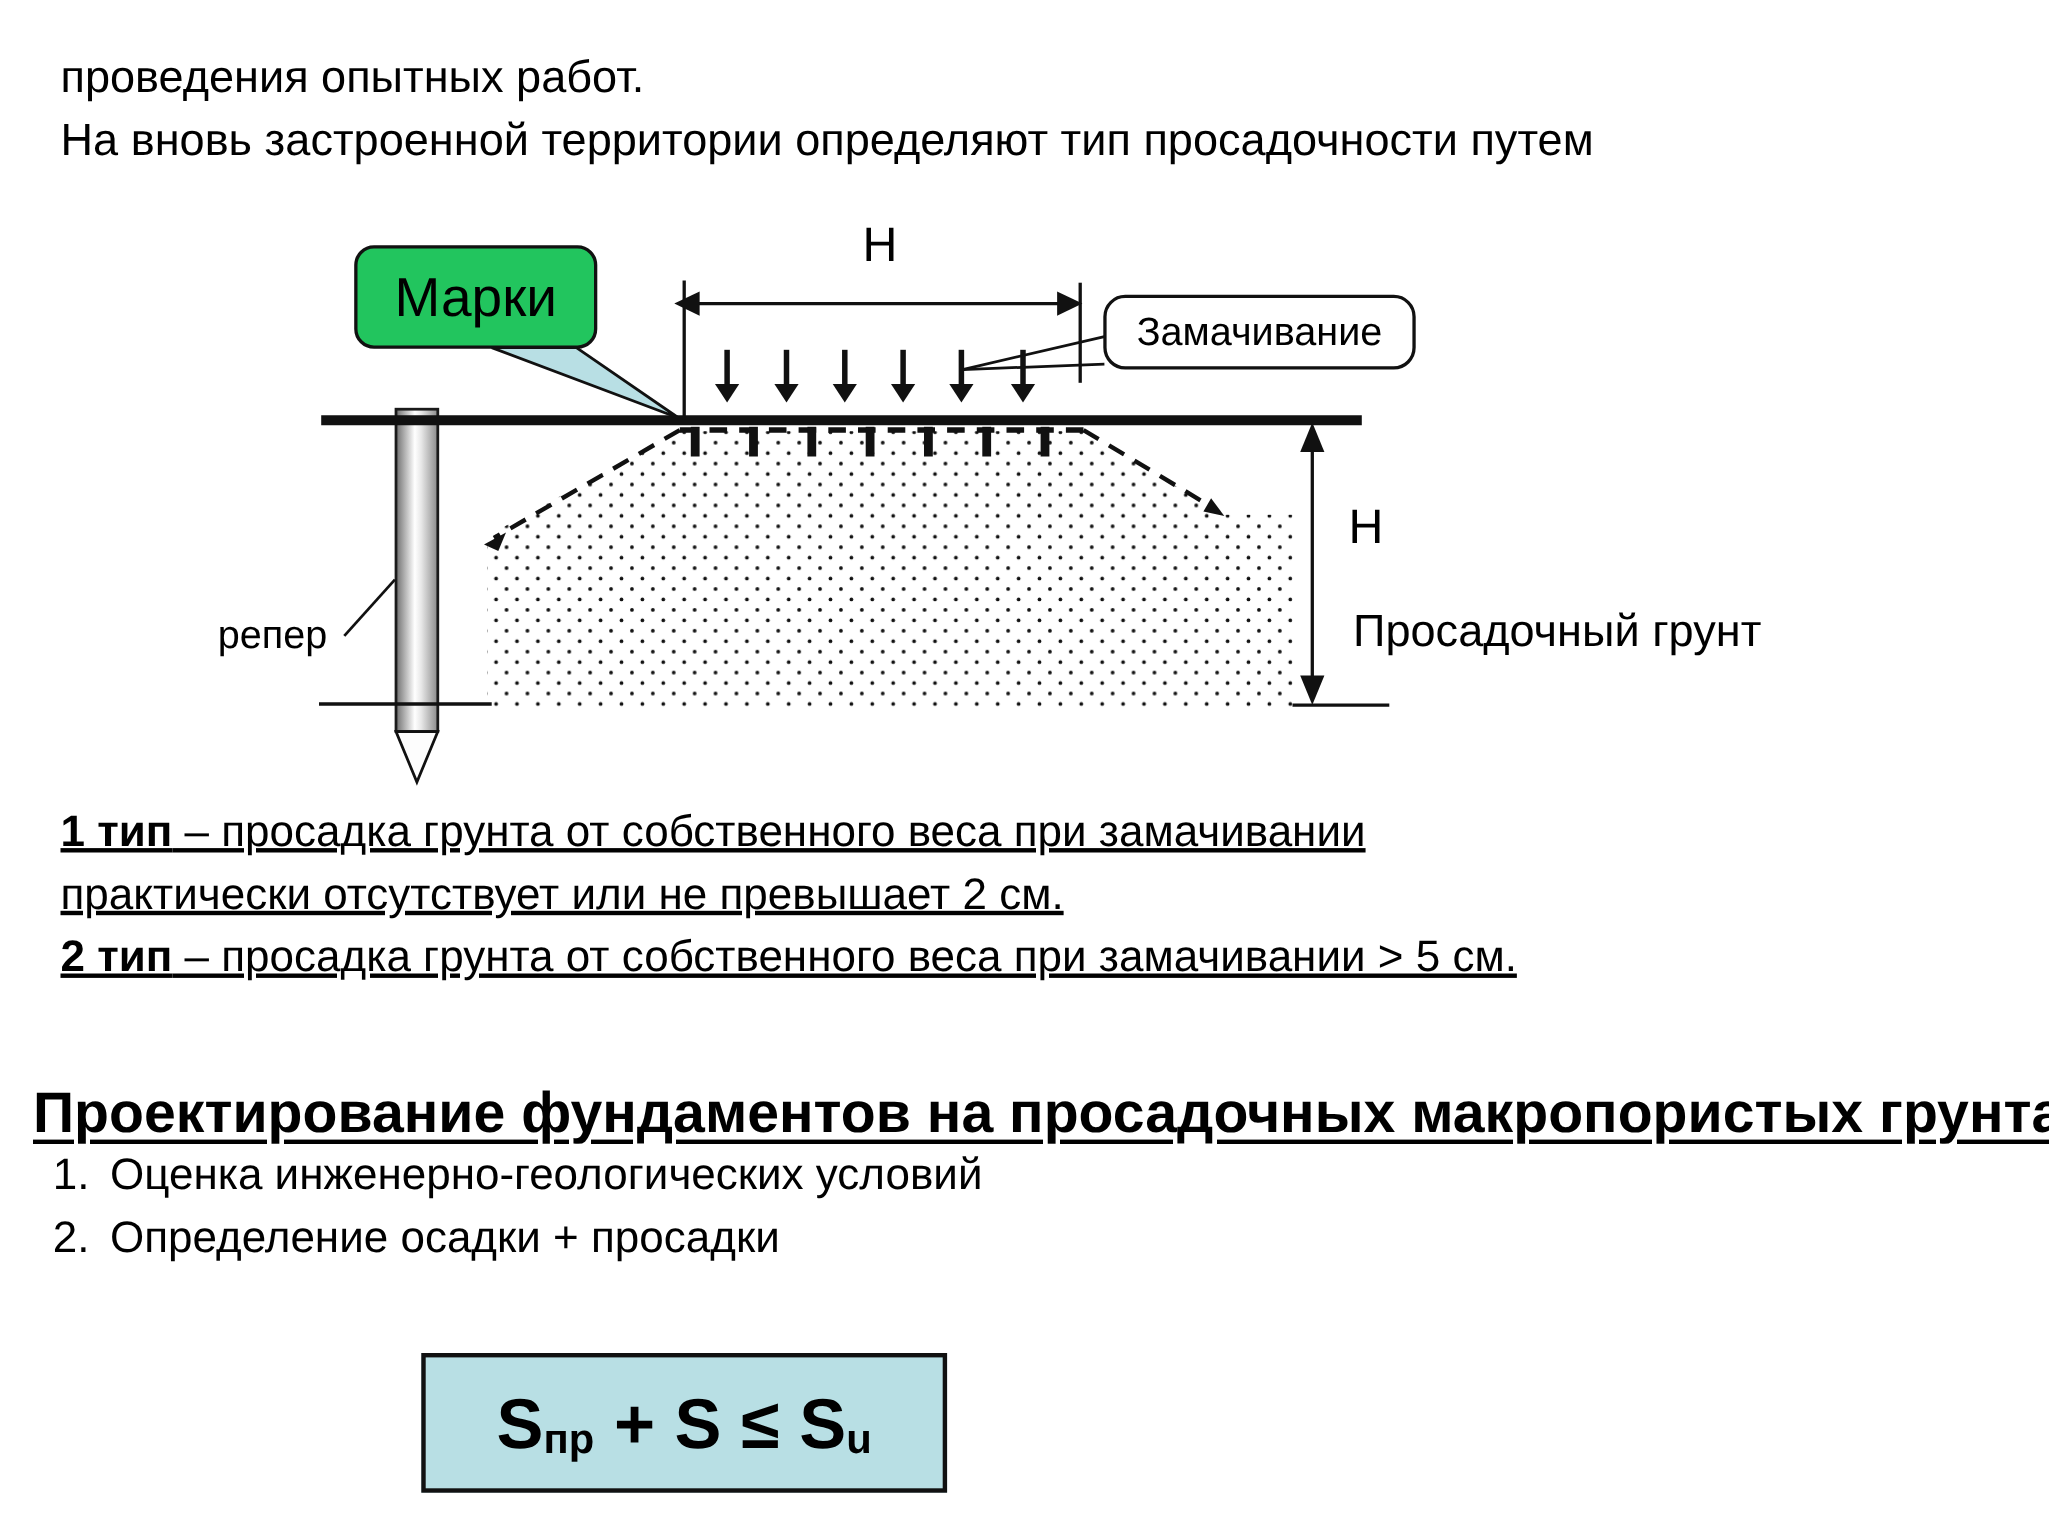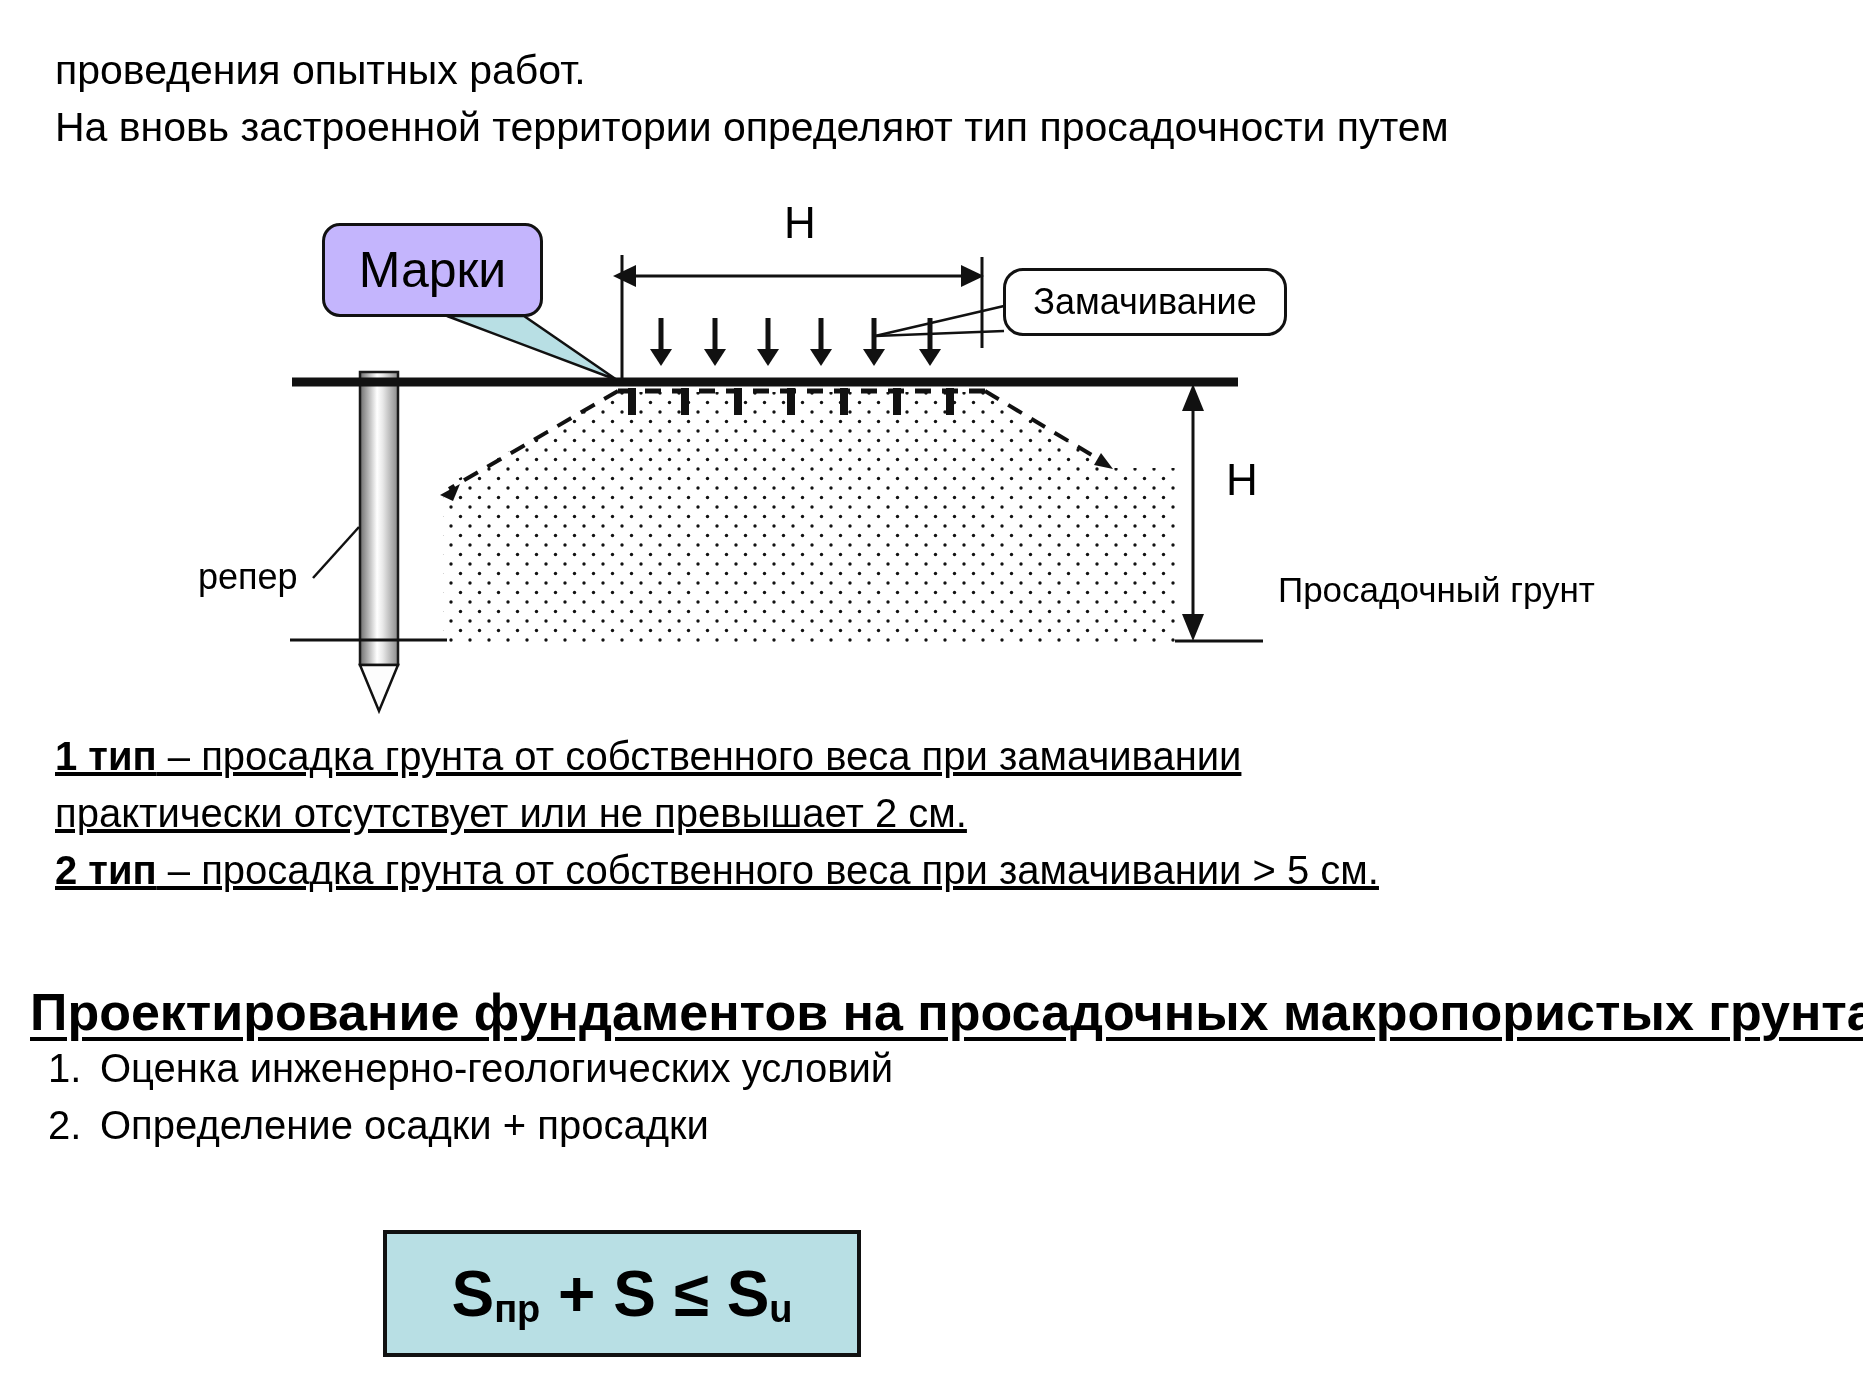--- a/index.html
+++ b/index.html
@@ -24,21 +24,21 @@
   }
   .h-top{left:770px;top:198px;width:60px;text-align:center;font-size:44px;}
   .soak-box{
     left:1003px;top:268px;width:284px;height:68px;
     background:#fff;border:3px solid #111;border-radius:20px;
     display:flex;align-items:center;justify-content:center;
     font-size:36px;box-sizing:border-box;
   }
   .reper-label{left:198px;top:556px;font-size:36px;}
   .h-right{left:1226px;top:455px;font-size:44px;}
-  .soil-label{left:1230px;top:570px;font-size:35px;margin-left:48px;}
+  .soil-label{left:1230px;top:550px;font-size:41px;}
   
   .types{left:55px;top:728px;font-size:40px;line-height:57px;text-decoration:underline;}
   .types b{font-weight:bold;}
   
   .heading{
     left:30px;top:982px;font-size:52px;font-weight:bold;white-space:nowrap;
     text-decoration:underline;text-decoration-thickness:4px;text-underline-offset:7px;
   }
   
   .steps{left:48px;top:1040px;font-size:40px;line-height:57px;}
@@ -133,21 +133,21 @@
 
   <polygon points="447,146 524,146 617,210" fill="#b8dfe4" stroke="#111" stroke-width="2.5"></polygon>
 
   <g stroke="#111" fill="#111">
     <line x1="1193" y1="222" x2="1193" y2="464" stroke-width="3"></line>
     <polygon points="1193,214 1182,241 1204,241" stroke="none"></polygon>
     <polygon points="1193,471 1182,444 1204,444" stroke="none"></polygon>
   </g>
 </svg>
 
-<div class="abs marki-box" style="background:#c4b5fd;">
+<div class="abs marki-box" style="background:#22c55e;">
   <span>Марки</span>
 </div>
 <div class="abs h-top">H</div>
 <div class="abs soak-box">
   <span>Замачивание</span>
 </div>
 <div class="abs reper-label">репер</div>
 <div class="abs h-right">H</div>
 <div class="abs soil-label">Просадочный грунт</div>
 

